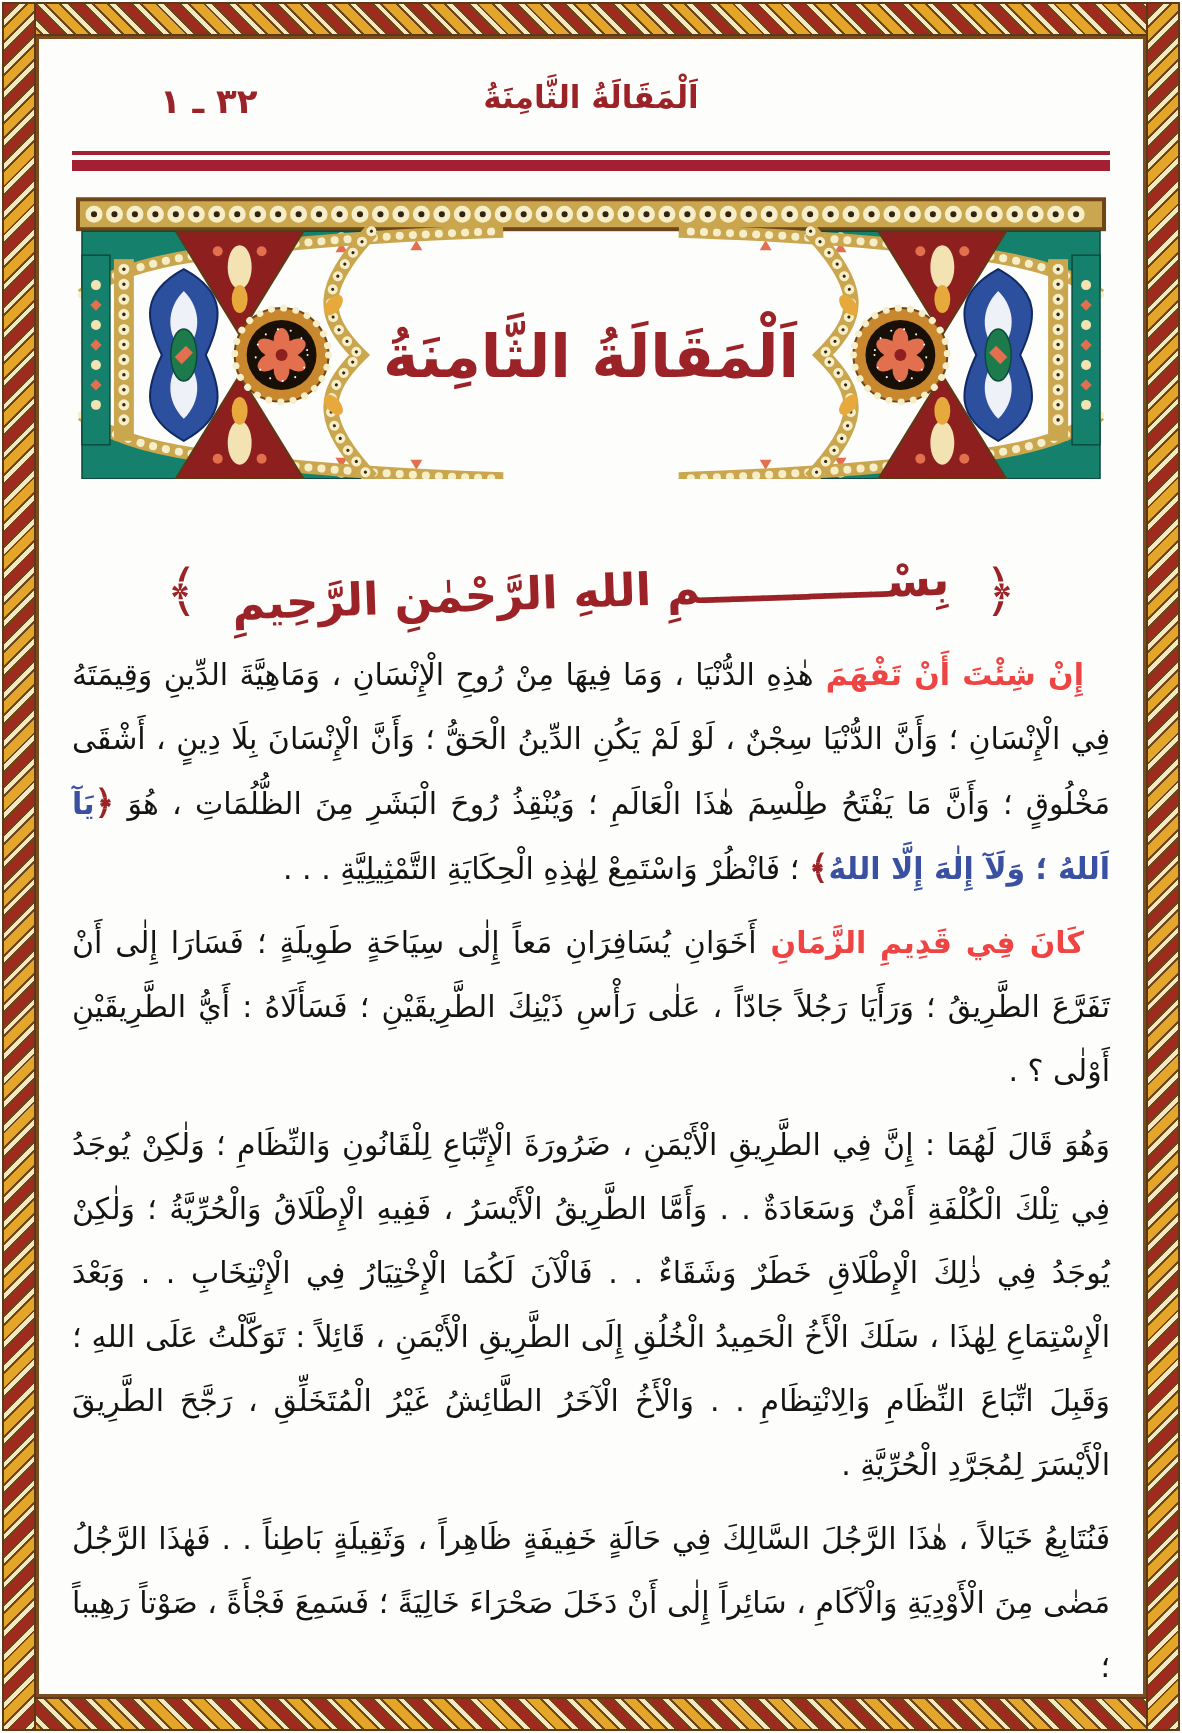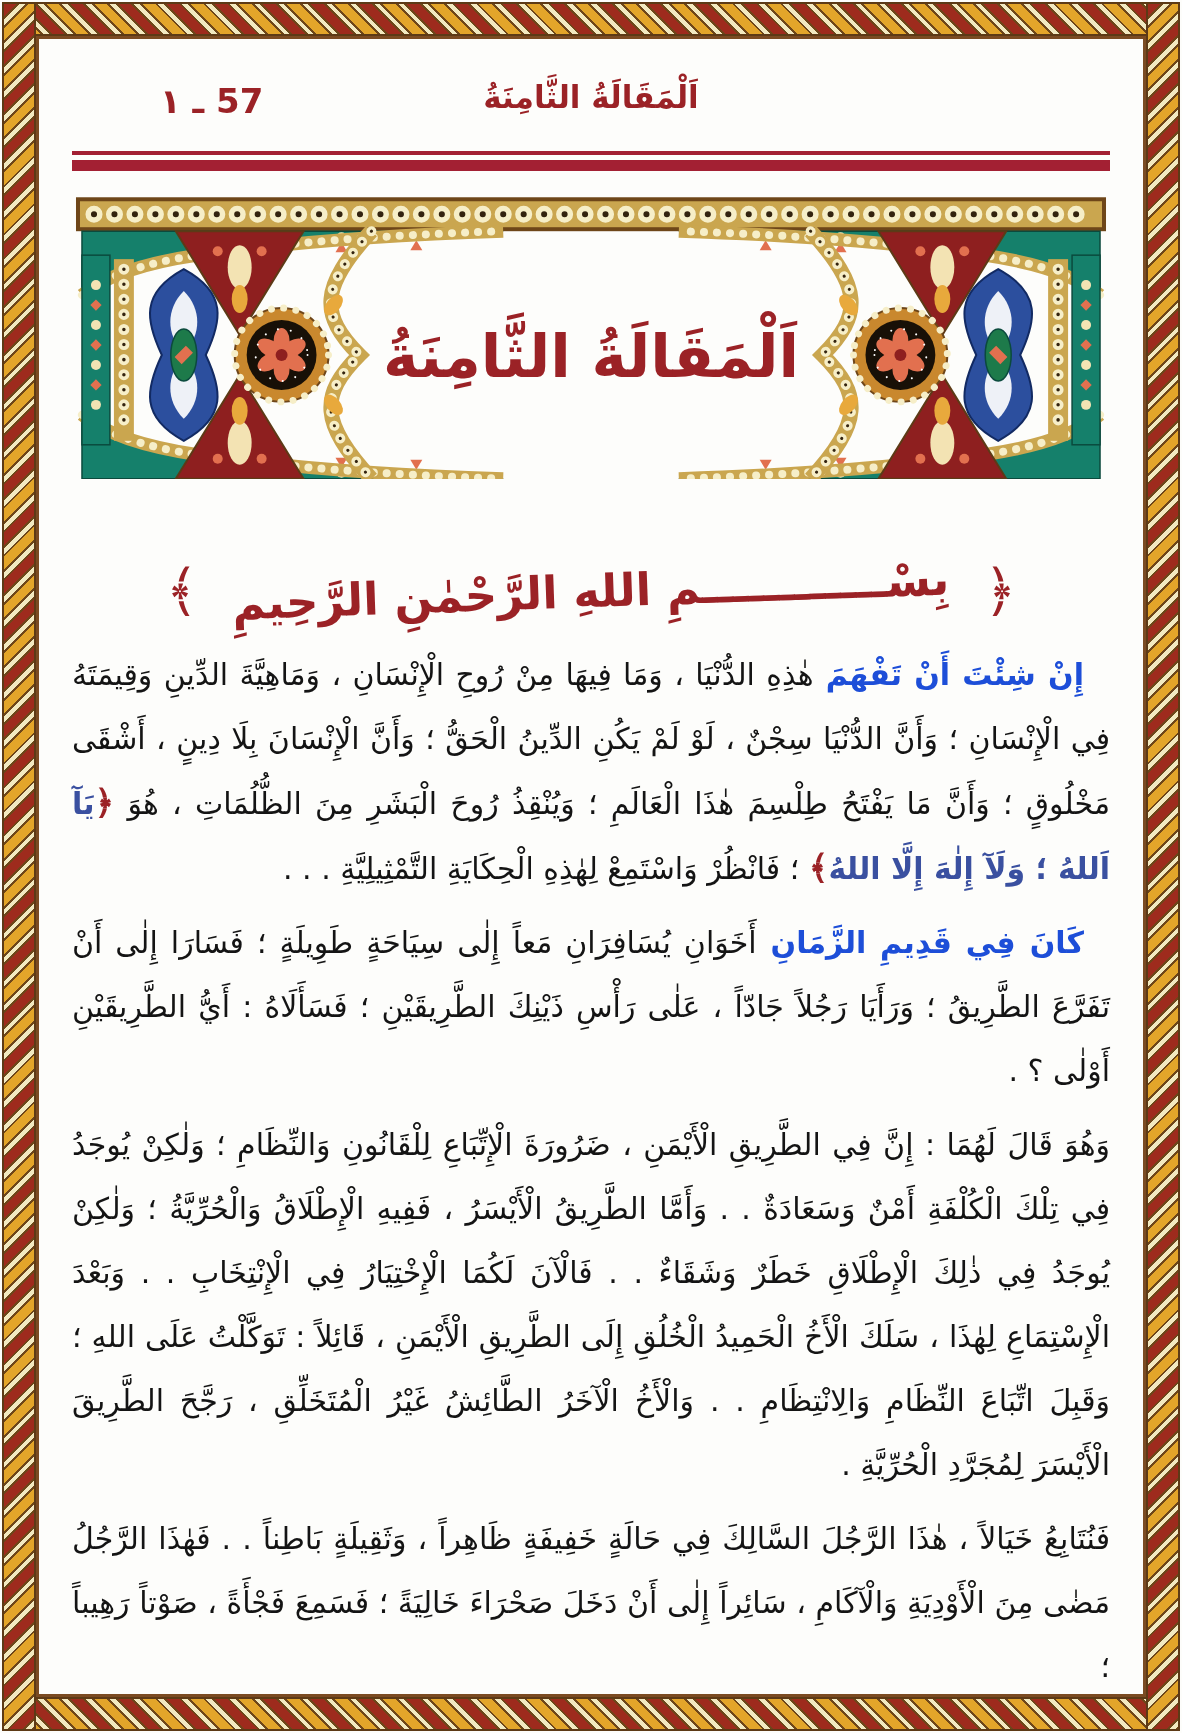--- a/index.html
+++ b/index.html
@@ -45,41 +45,41 @@
   svg text{font-family:"DejaVu Sans",sans-serif;}
   
   .bismillah-row{margin-top:84px;display:flex;justify-content:center;align-items:center;
     gap:34px;direction:rtl;color:#9b2226;}
   .bismillah-text{font-size:45px;font-weight:bold;transform:rotate(-2deg);}
   .orn{font-size:56px;line-height:1;}
   
   .verse{margin-top:36px;text-align:center;direction:rtl;font-size:33px;line-height:1.7;}
   .seg-blue{color:#3a50a0;font-weight:bold;}
   .seg-bracket{color:#9b2226;font-weight:bold;font-size:1.12em;}
-  .seg-red{color:#1d4ed8;font-weight:bold;}
+  .seg-red{color:#ef4444;font-weight:bold;}
   .seg-black{color:#141414;}
   
   .body{margin-top:24px;direction:rtl;text-align:justify;}
   p.para{font-size:30px;line-height:64px;color:#141414;margin:0 0 10px 0;}
   p.para.indent{text-indent:26px;}
 </style>
 </head>
 <body>
 
 <div class="page">
 
   <div class="bstrip bpat-h b-top"></div>
   <div class="bstrip bpat-h b-bottom"></div>
   <div class="bstrip bpat-v b-left"></div>
   <div class="bstrip bpat-v b-right"></div>
 
   <div class="content">
 
     <div class="header">
-      <span class="pagenum">57 ـ ١</span>
+      <span class="pagenum">٣٢ ـ ١</span>
       <span class="header-title">اَلْمَقَالَةُ الثَّامِنَةُ</span>
     </div>
 
     <div class="double-rule">
       <div class="rule-thin"></div>
       <div class="rule-thick"></div>
     </div>
 
     <div class="panel">
       <svg viewBox="0 0 1040 284">

